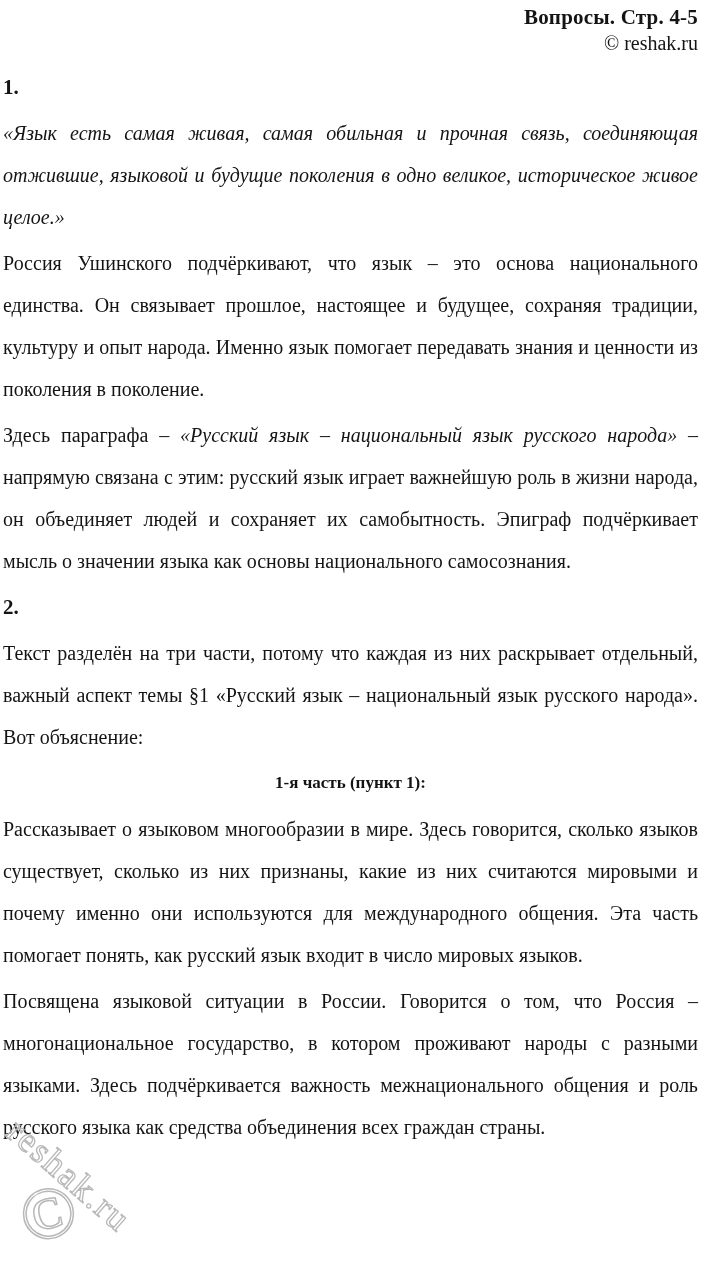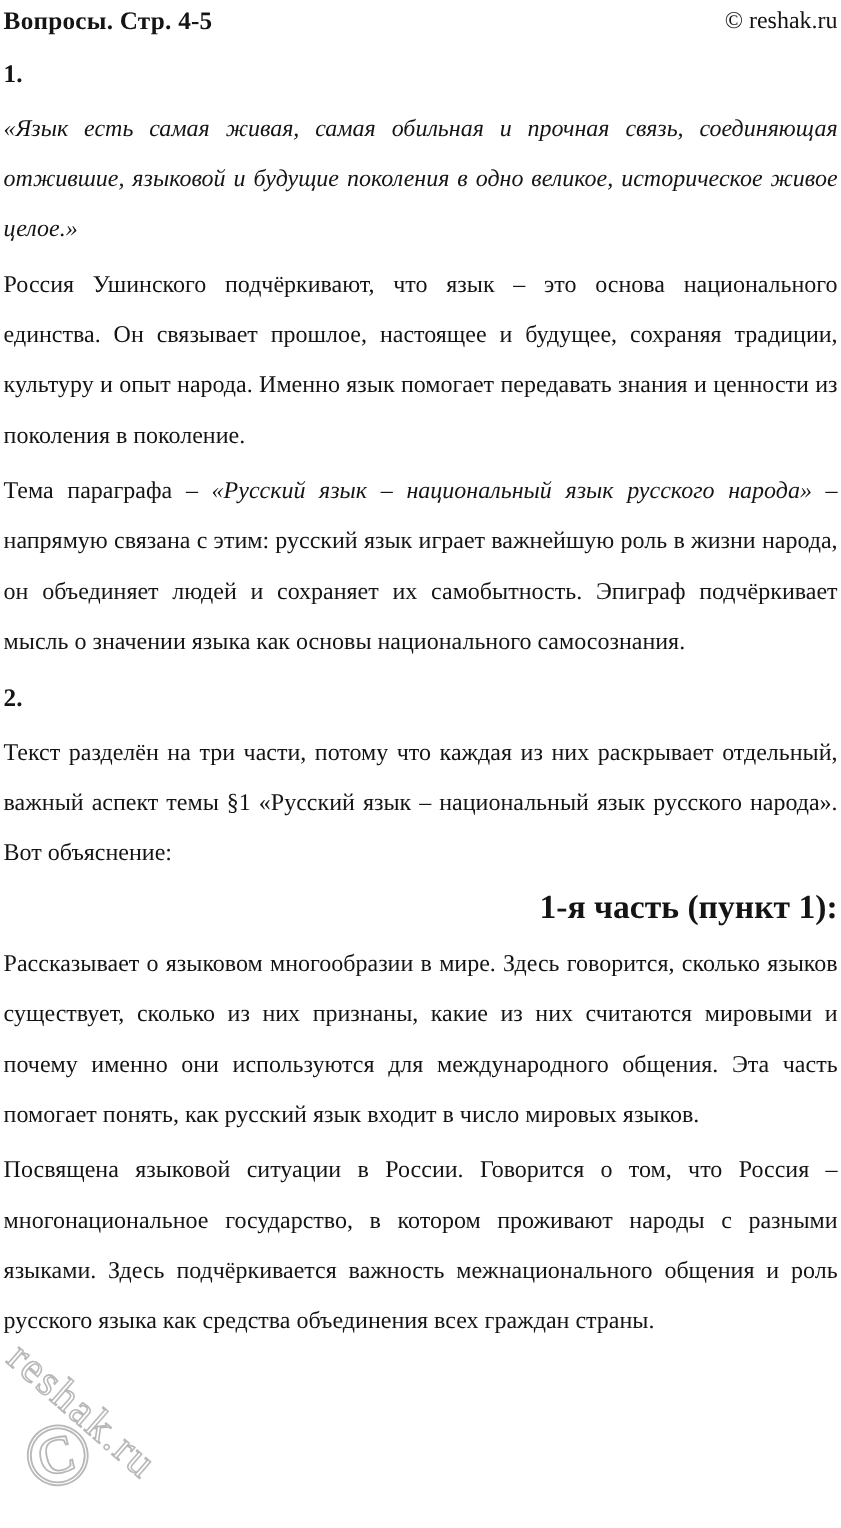--- a/index.html
+++ b/index.html
@@ -18,20 +18,21 @@
   .page {
     padding: 4px 3px 0 3px;
     position: relative;
   }
   .header-row {
     display: flex;
     justify-content: space-between;
     align-items: flex-end;
     line-height: 26px;
     margin-bottom: 10px;
+    flex-direction: column;
   }
   .doc-title {
     font-weight: bold;
     font-size: 21px;
     letter-spacing: 0.2px;
   }
   .copyright {
     font-size: 20px;
   }
   p {
@@ -41,22 +42,22 @@
     text-align: justify;
     text-justify: inter-word;
   }
   p.num {
     font-weight: bold;
     font-size: 21px;
     text-align: left;
   }
   p.subhead {
     font-weight: bold;
-    font-size: 28px;
-    text-align: right;
+    font-size: 17px;
+    text-align: center;
   }
   p.quote {
     font-style: italic;
   }
   .runs i {
     font-style: italic;
     margin-top: 31px;
   }
   
   .watermark {
@@ -103,21 +104,21 @@
     <div class="copyright">© reshak.ru</div>
   </div>
 
   <p class="num">1.</p>
 
   <p class="quote">«Язык есть самая живая, самая обильная и прочная связь, соединяющая отжившие, языковой и будущие поколения в одно великое, историческое живое целое.»</p>
 
   <p>Россия Ушинского подчёркивают, что язык – это основа национального единства. Он связывает прошлое, настоящее и будущее, сохраняя традиции, культуру и опыт народа. Именно язык помогает передавать знания и ценности из поколения в поколение.</p>
 
   <p class="runs">
-    <span>Тема параграфа – </span><i>«Русский язык – национальный язык русского народа»</i><span> – напрямую связана с этим: русский язык играет важнейшую роль в жизни народа, он объединяет людей и сохраняет их самобытность. Эпиграф подчёркивает мысль о значении языка как основы национального самосознания.</span>
+    <span>Здесь параграфа – </span><i>«Русский язык – национальный язык русского народа»</i><span> – напрямую связана с этим: русский язык играет важнейшую роль в жизни народа, он объединяет людей и сохраняет их самобытность. Эпиграф подчёркивает мысль о значении языка как основы национального самосознания.</span>
   </p>
 
   <p class="num">2.</p>
 
   <p>Текст разделён на три части, потому что каждая из них раскрывает отдельный, важный аспект темы §1 «Русский язык – национальный язык русского народа». Вот объяснение:</p>
 
   <p class="subhead">1-я часть (пункт 1):</p>
 
   <p>Рассказывает о языковом многообразии в мире. Здесь говорится, сколько языков существует, сколько из них признаны, какие из них считаются мировыми и почему именно они используются для международного общения. Эта часть помогает понять, как русский язык входит в число мировых языков.</p>
 

